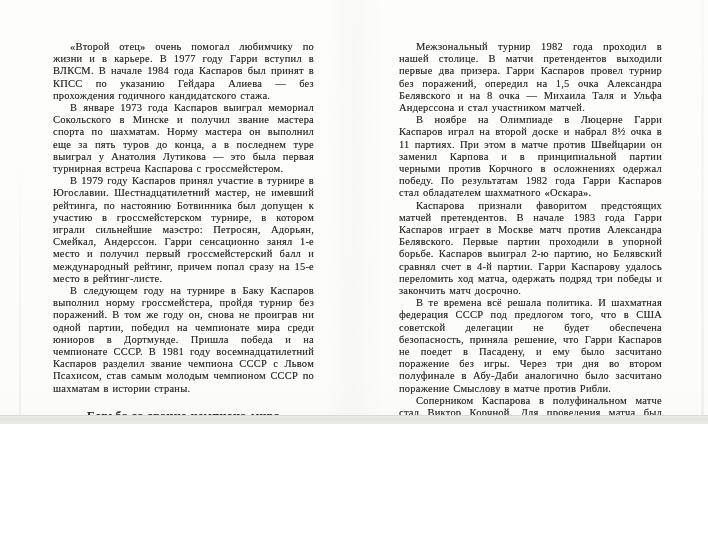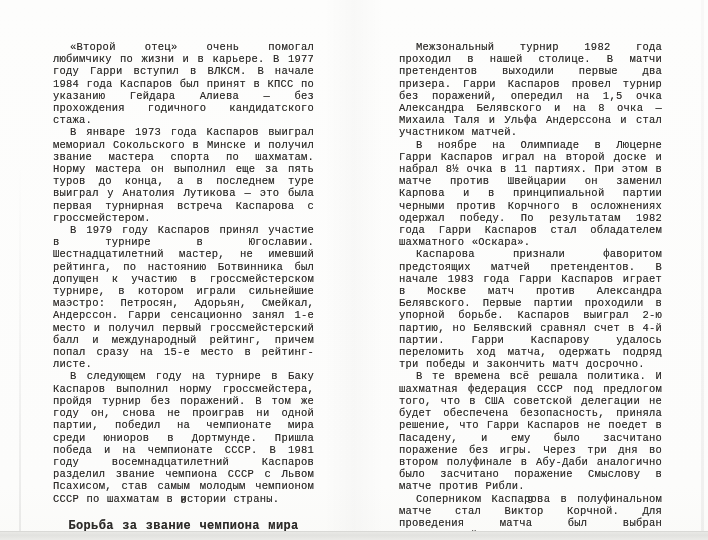--- a/index.html
+++ b/index.html
@@ -3,24 +3,24 @@
 <meta charset="utf-8">
 <style>
   html, body {
     margin: 0;
     padding: 0;
     background: #ffffff;
   }
   .spread {
     position: relative;
     width: 708px;
-    height: 540px;
+    height: 424px;
     background: linear-gradient(180deg, #fdfdfc 0%, #fcfcfb 90%, #fafaf8 100%);
     overflow: hidden;
-    font-family: Liberation Mono, monospace;
+    font-family: Liberation Serif, serif;
     color: #2e2c2a;
   }
   
   .gutter {
     position: absolute;
     left: 324px; top: 0;
     width: 60px; height: 540px;
     background: linear-gradient(90deg, rgba(0,0,0,0) 0%, rgba(0,0,0,0.018) 50%, rgba(0,0,0,0) 100%);
     pointer-events: none;
   }

